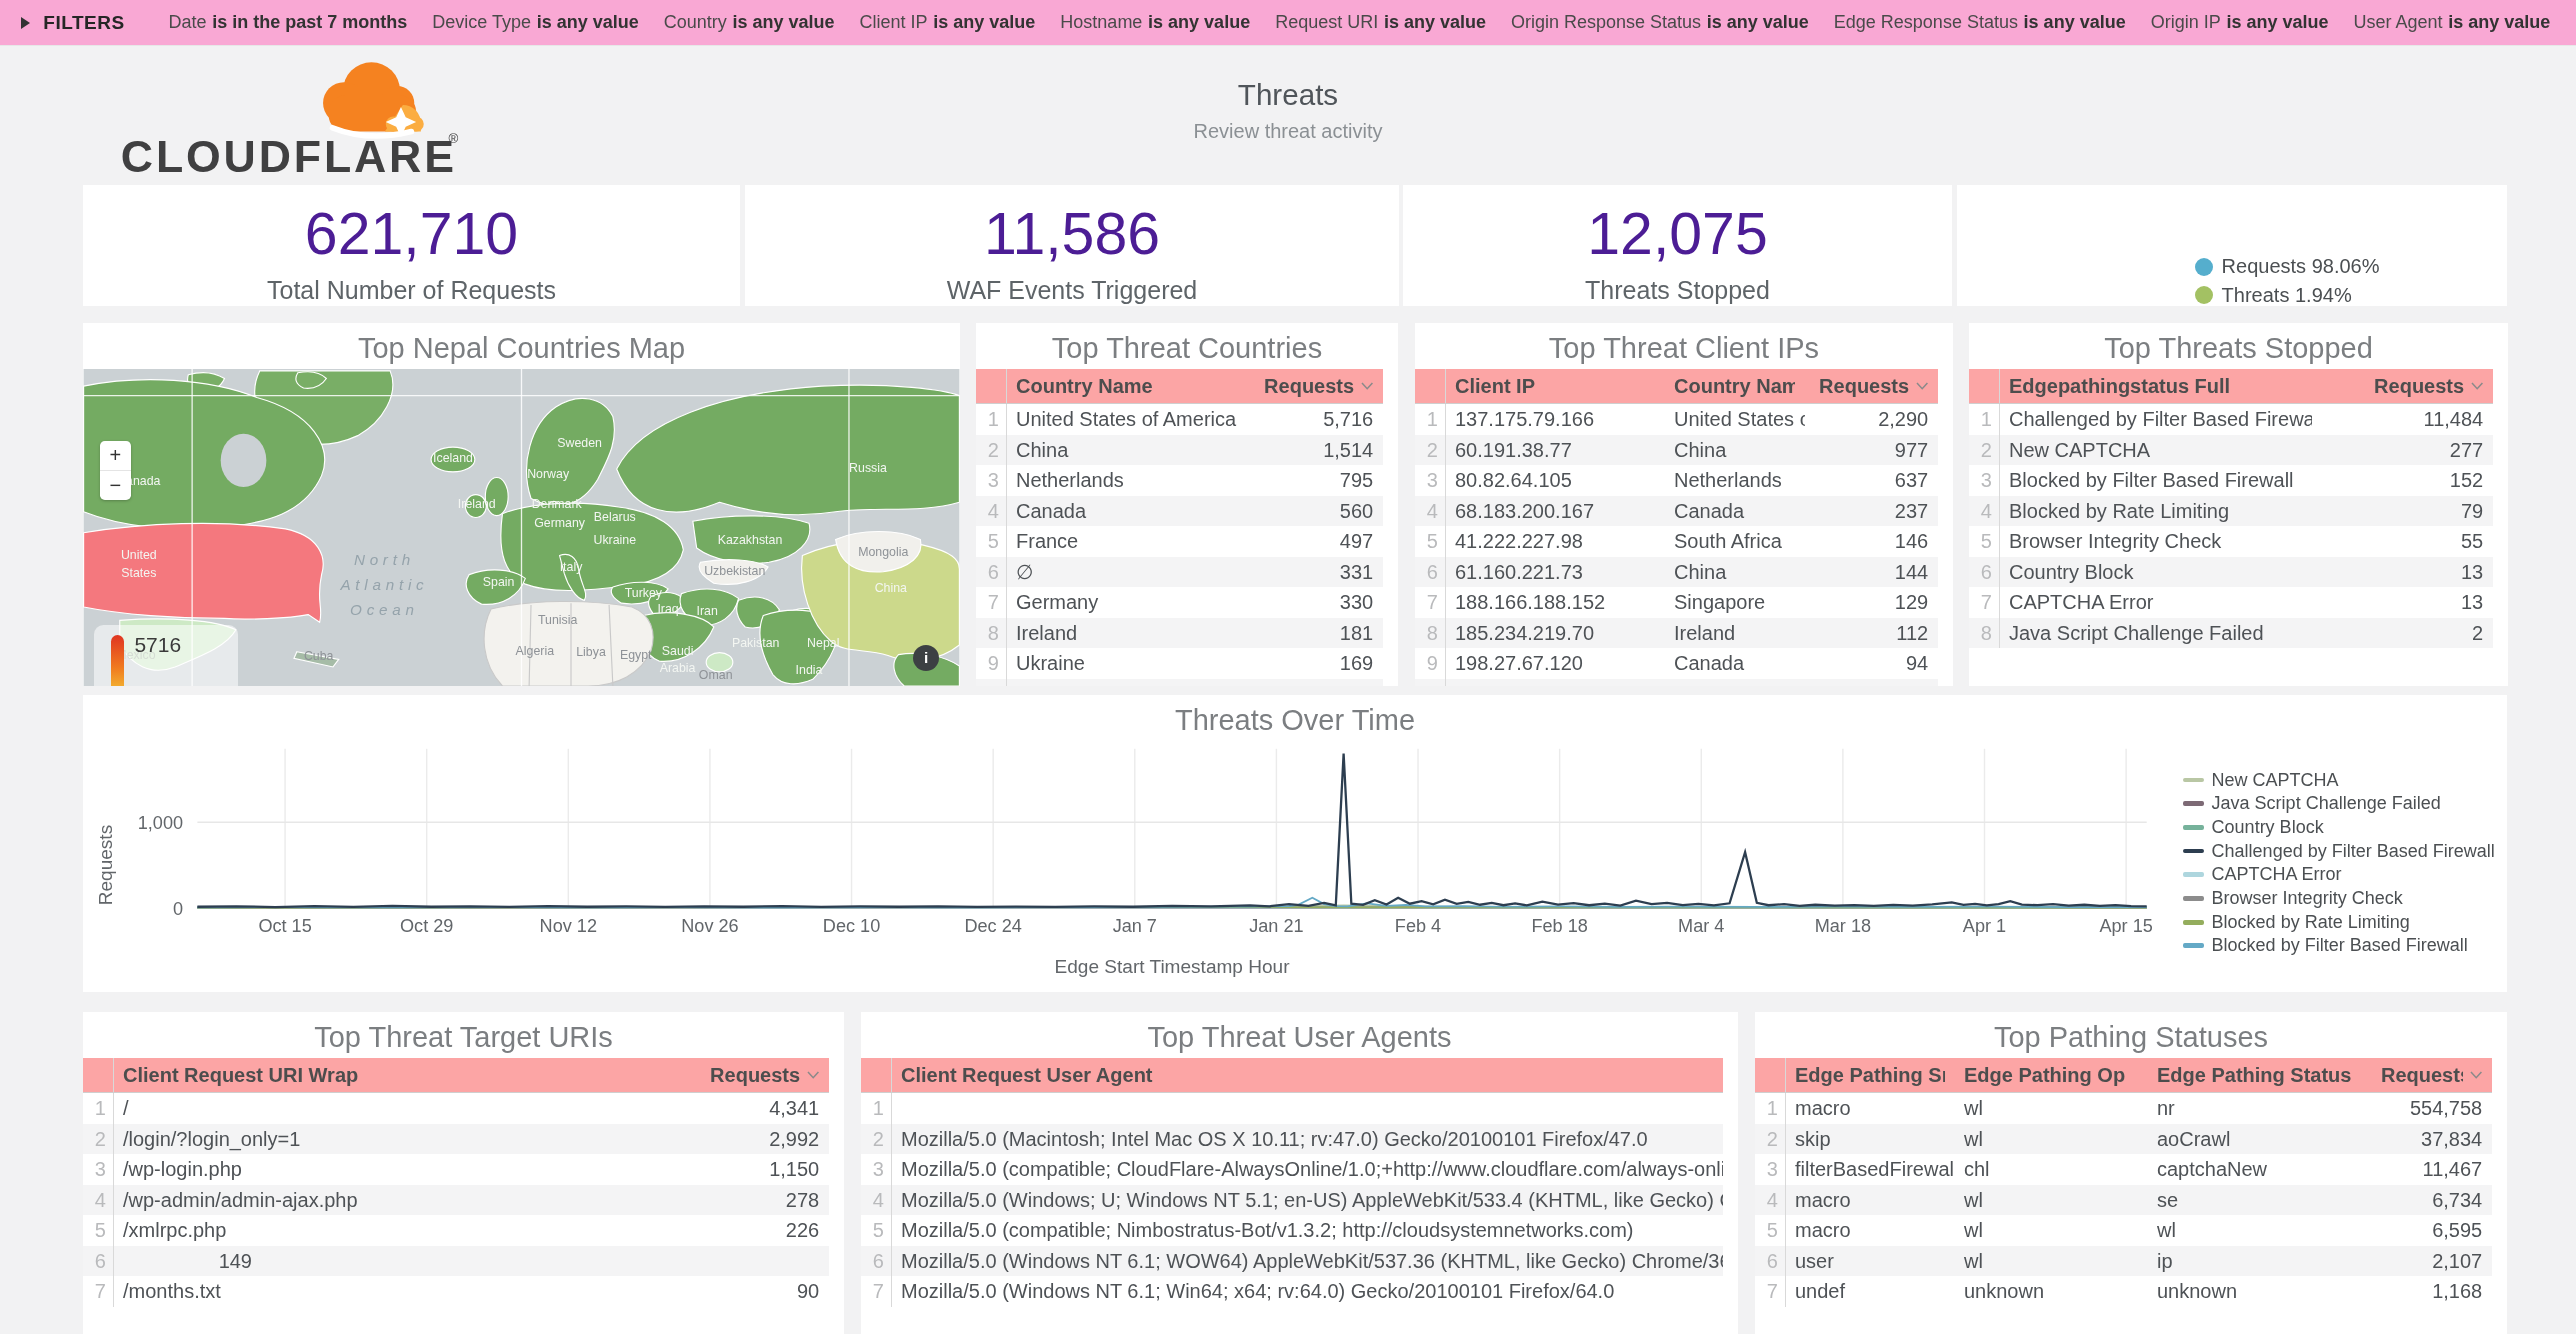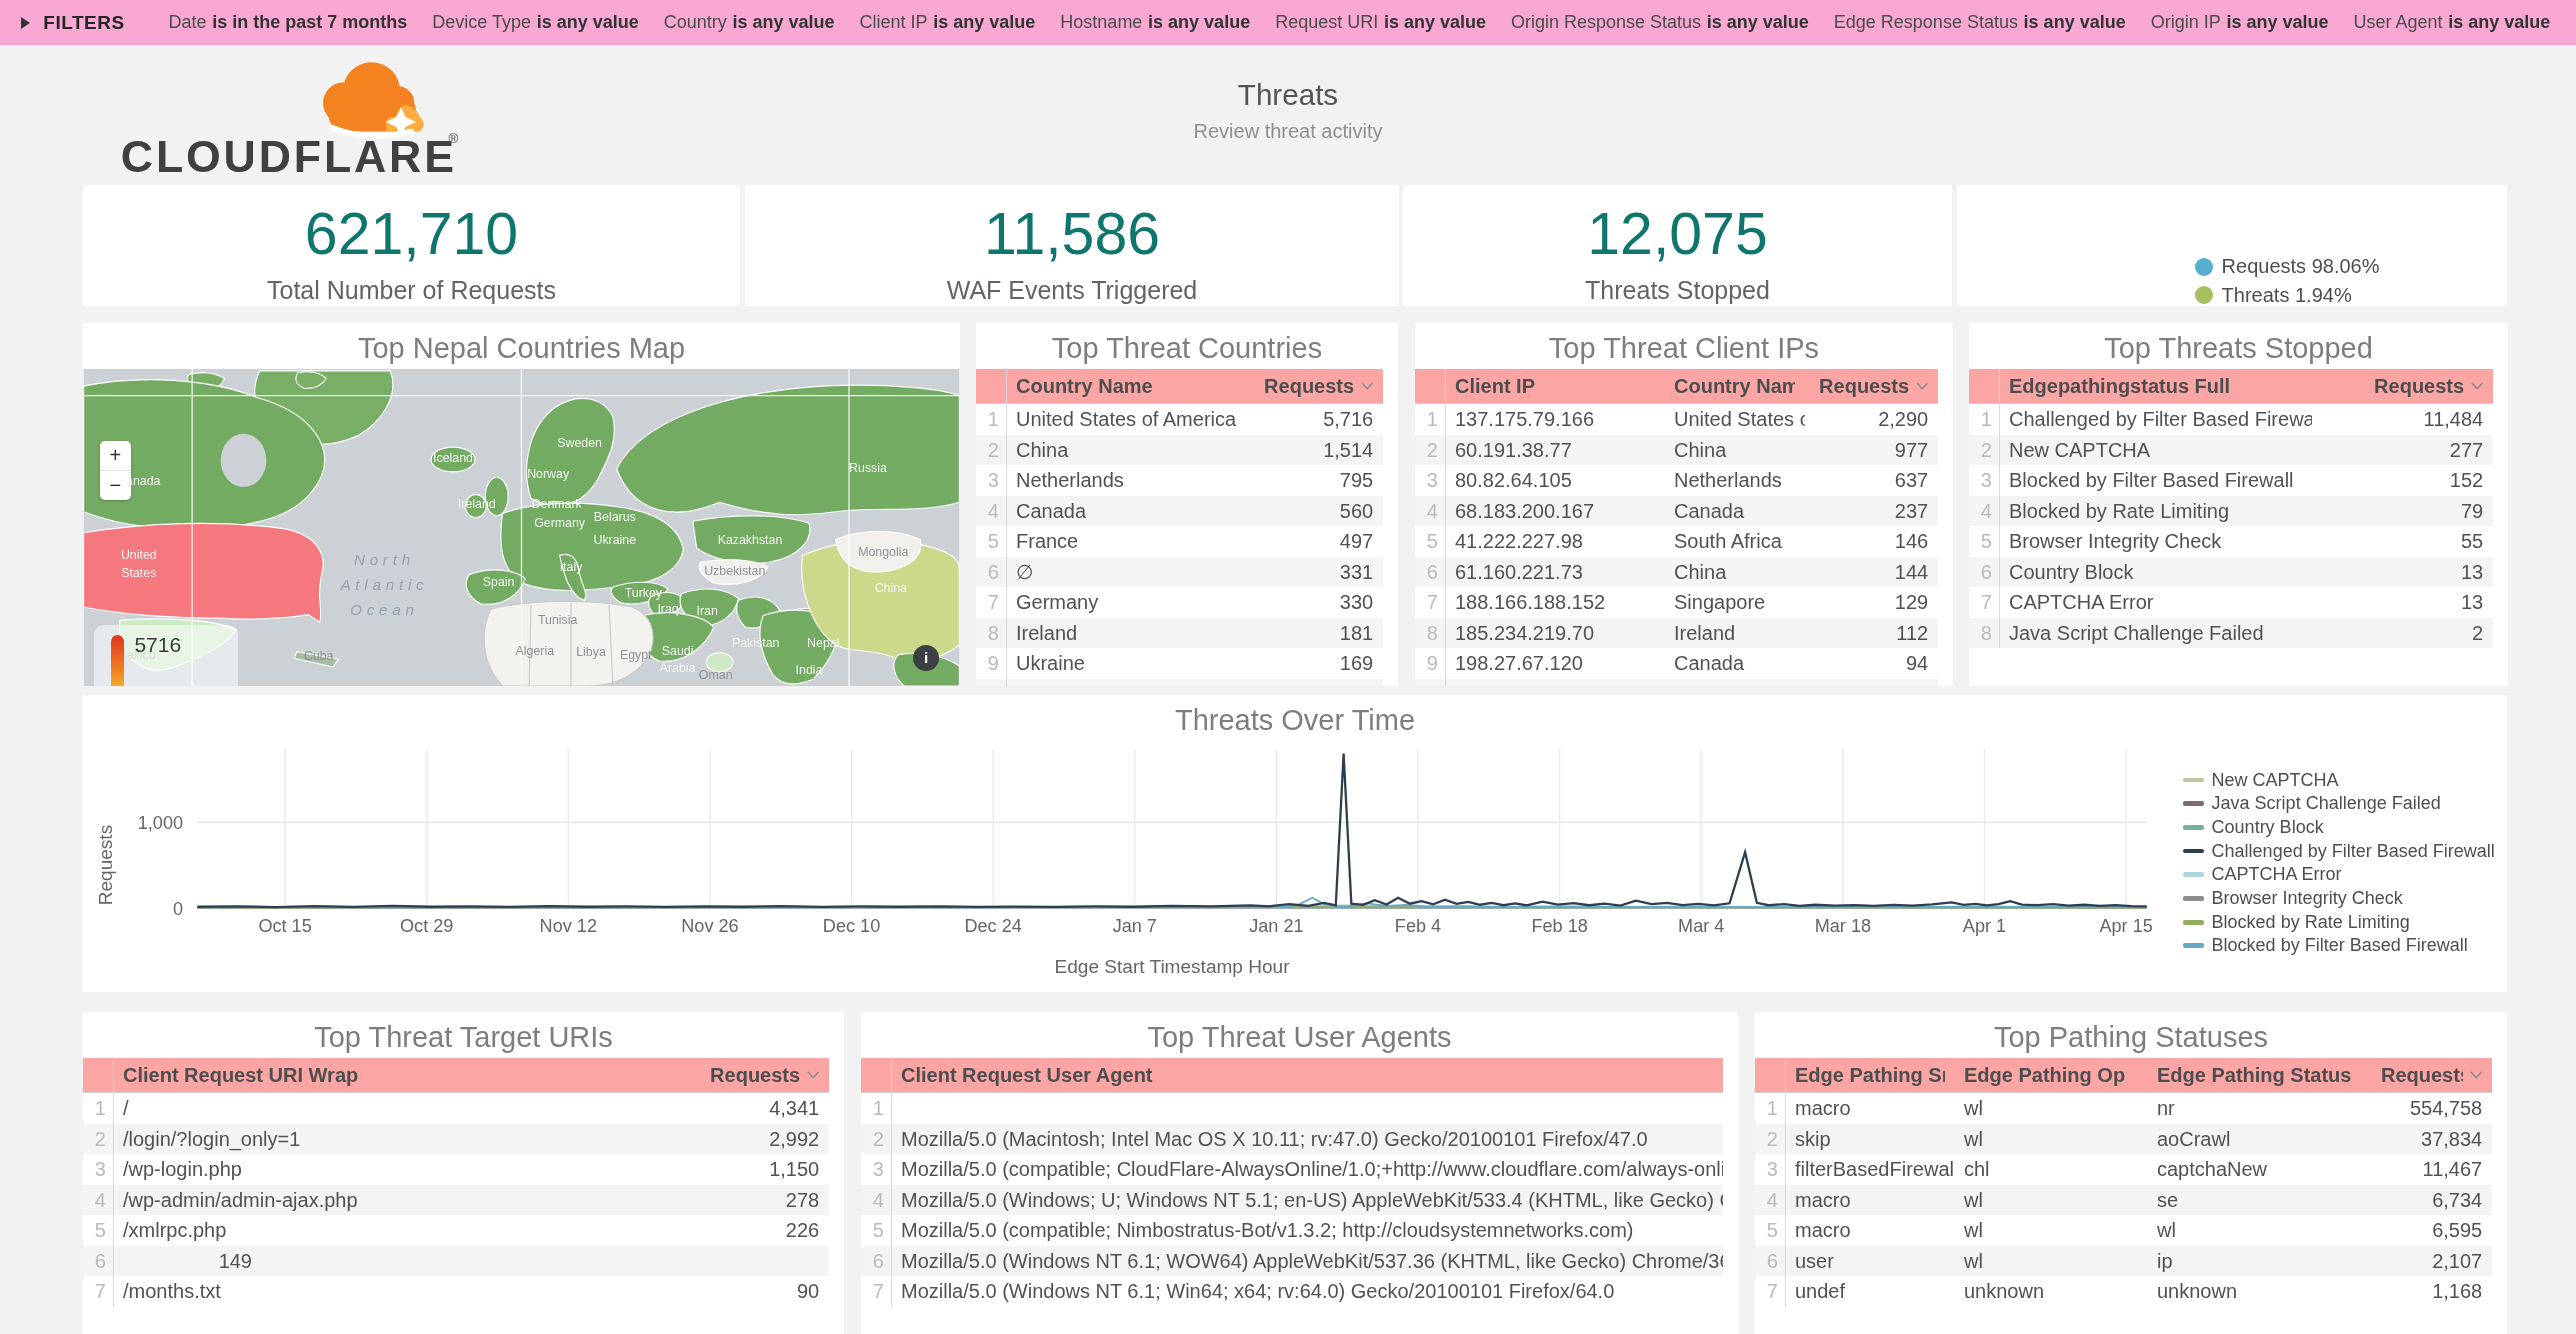--- a/index.html
+++ b/index.html
@@ -24,21 +24,21 @@
   .logo{position:absolute;left:100px;top:48px;width:391px;height:133px;}
   .page-title{position:absolute;left:0;top:78px;width:2576px;text-align:center;
     font-size:29.6px;color:#50555a;}
   .page-subtitle{position:absolute;left:0;top:120px;width:2576px;text-align:center;
     font-size:20px;color:#8b9094;}
   
   .panel{position:absolute;background:#fff;box-sizing:border-box;overflow:hidden;}
   .tbl-title{height:46px;line-height:50px;text-align:center;font-size:29px;color:#7b7e81;
     white-space:nowrap;overflow:hidden;}
   
-  .stat-value{text-align:center;font-size:59px;color:#0f766e;margin-top:15.3px;}
+  .stat-value{text-align:center;font-size:59px;color:#4c1d95;margin-top:15.3px;}
   .stat-label{text-align:center;font-size:25px;color:#5e6468;margin-top:7.6px;}
   .tvr-title{text-align:center;font-size:29px;color:#7b7e81;margin-top:15.3px;}
   .tvr-legend{position:absolute;left:238px;top:69px;}
   .tvr-item{display:flex;align-items:center;height:25px;margin-bottom:3.8px;}
   .tvr-dot{width:18px;height:18px;border-radius:50%;margin-right:8.6px;}
   .tvr-label{font-size:20px;color:#4b4f52;}
   
   .tblwrap{position:absolute;left:0;right:15.3px;top:46px;bottom:0;}
   .thead{display:flex;background:#fca5a5;height:34px;line-height:34px;
     border-bottom:1px solid #cfcfcf;}

